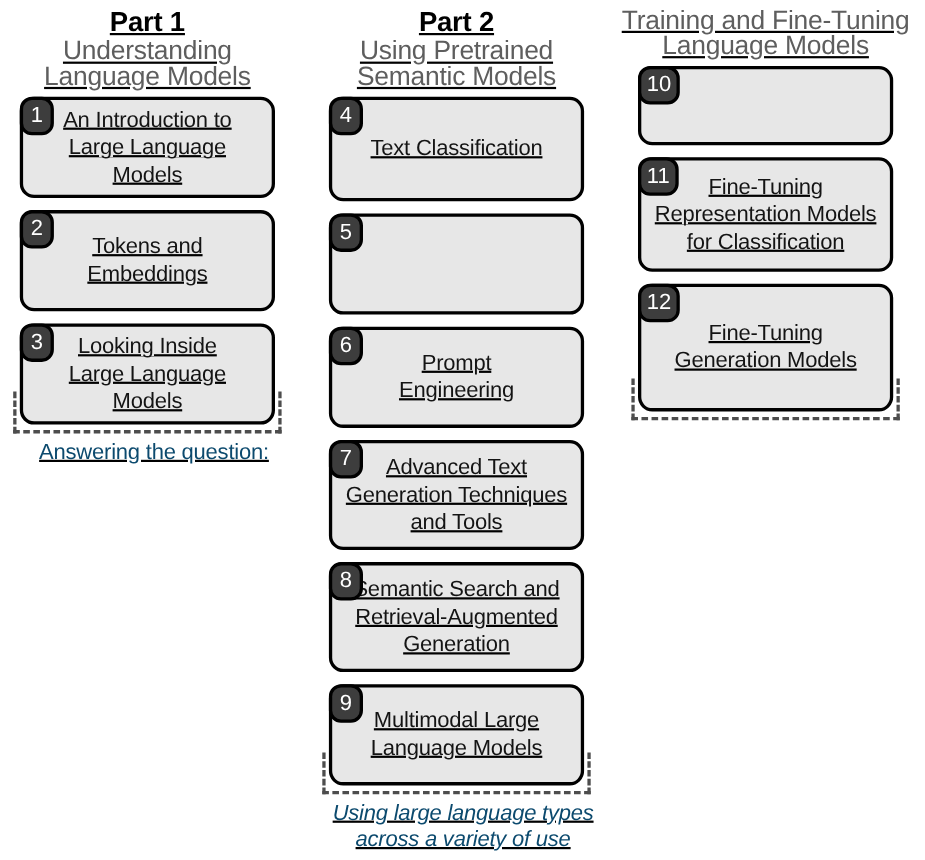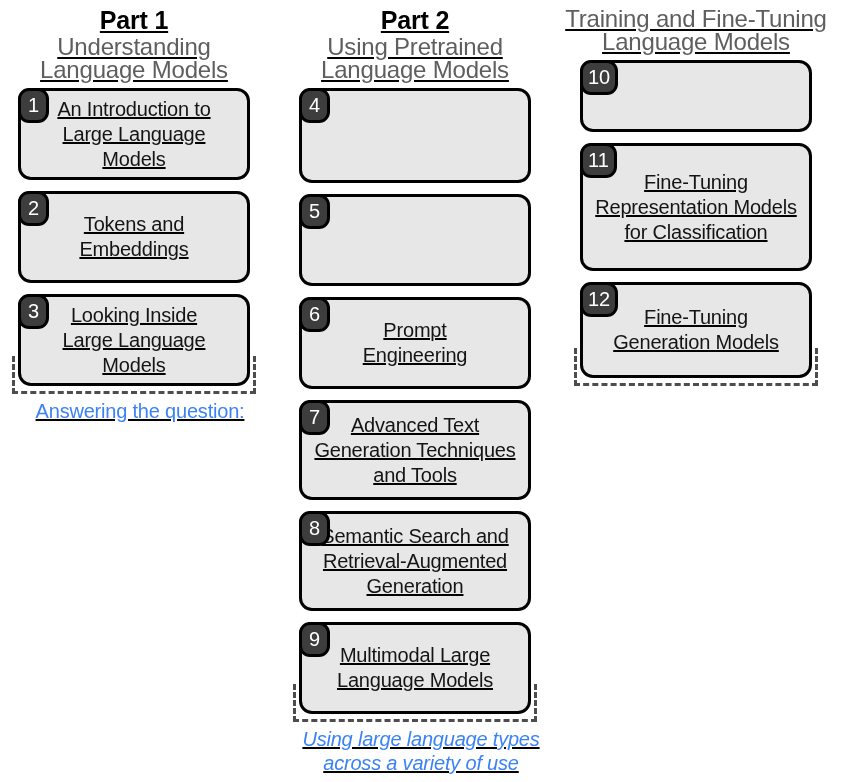--- a/index.html
+++ b/index.html
@@ -125,31 +125,31 @@
   .col-1 .card.h3 { height: 92px; }
 
   .col-2 .card.h1 { height: 95px; }
   .col-2 .card.h2 { height: 92px; }
   .col-2 .card.h3 { height: 92px; }
   .col-2 .card.h4 { height: 100px; }
   .col-2 .card.h5 { height: 100px; }
   .col-2 .card.h6 { height: 92px; }
 
   .col-3 .card.h1 { height: 72px; }
-  .col-3 .card.h2 { height: 128px; }
-  .col-3 .card.h3 { height: 96px; }
+  .col-3 .card.h2 { height: 104px; }
+  .col-3 .card.h3 { height: 116px; }
 
   
   .caption {
     text-align: center;
     padding: 5px 4px 0 16px;
     font-size: 20px;
     line-height: 24px;
     letter-spacing: -0.2px;
-    color: #3b82f6;
+    color: #0c4a6e;
   }
   .caption-lead {
     font-style: normal;
     display: block;
   }
   .caption-italic {
     font-style: italic;
     display: block;
     white-space: pre-line;
   }
@@ -193,29 +193,30 @@
 
     <div class="caption">
       <span class="caption-lead">Answering the question:</span>
     </div>
   </div>
 
   <div class="column col-2">
     <div class="col-head">
       <div class="part-title">Part 2</div>
       <div class="part-subtitle">Using Pretrained
-Language Models</div>
+Semantic Models</div>
     </div>
 
     <div class="group-wrap">
       <div class="dashed-box"></div>
       <div class="cards">
 
         <div class="card h1">
           <span class="badge">4</span>
+          <span class="card-title">Text Classification</span>
         </div>
 
         <div class="card h2">
           <span class="badge">5</span>
         </div>
 
         <div class="card h3">
           <span class="badge">6</span>
           <span class="card-title">Prompt
 Engineering</span>

